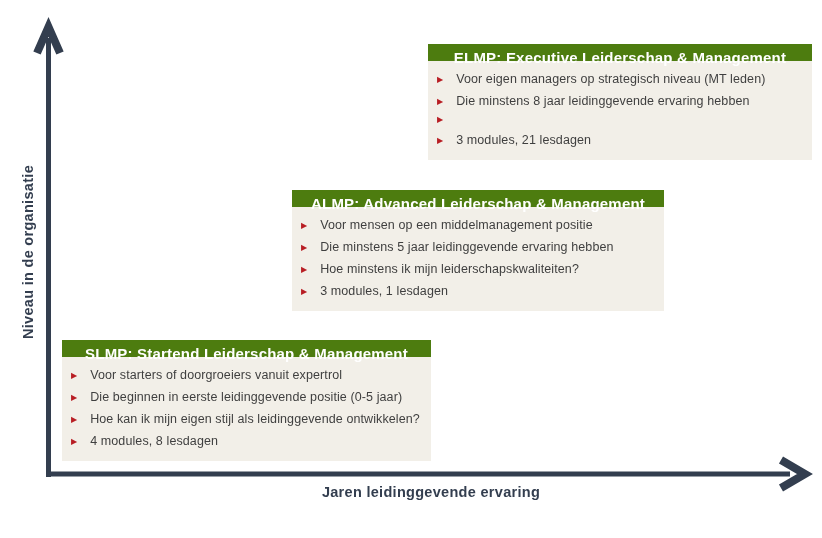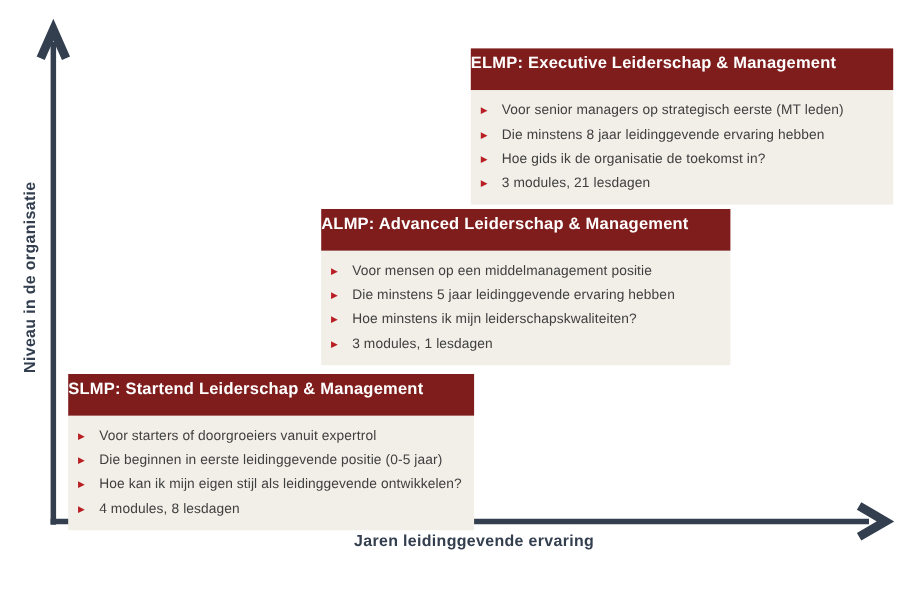--- a/index.html
+++ b/index.html
@@ -13,22 +13,22 @@
     transform:translate(-50%,-50%) rotate(-90deg);
     white-space:nowrap;font-size:14.5px;font-weight:bold;color:#333e4f;
     letter-spacing:0.3px;
   }
   .x-label{
     position:absolute;left:20px;top:484px;width:822px;text-align:center;
     font-size:14.5px;font-weight:bold;color:#333e4f;letter-spacing:0.3px;
   }
   .program-box{position:absolute;}
   .box-header{
-    height:38px;line-height:27px;background:#7f1d1d;color:#ffffff;
-    font-weight:bold;font-size:15px;letter-spacing:0.2px;
+    height:17px;line-height:27px;background:#4d7c0f;color:#ffffff;
+    text-align:center;font-weight:bold;font-size:15px;letter-spacing:0.2px;
     white-space:nowrap;
   }
   .box-body{background:#f2efe8;padding:7px 0 9px 0;}
   .bullet-row{
     display:flex;align-items:baseline;gap:13px;
     padding:4px 14px 4px 9px;
   }
   .marker{
     color:#b81e24;font-size:8px;flex:0 0 auto;position:relative;top:-1px;
   }
@@ -54,29 +54,28 @@
   </svg>
 
   <div class="y-label">Niveau in de organisatie</div>
   <div class="x-label">Jaren leidinggevende ervaring</div>
 
   <div class="program-box elmp">
     <div class="box-header">ELMP: Executive Leiderschap &amp; Management</div>
     <div class="box-body">
       <div class="bullet-row">
         <span class="marker">▶</span>
-        <span class="bullet-text">Voor senior managers op strategisch eerste (MT leden)</span>
+        <span class="bullet-text">Voor eigen managers op strategisch niveau (MT leden)</span>
       </div>
       <div class="bullet-row">
         <span class="marker">▶</span>
         <span class="bullet-text">Die minstens 8 jaar leidinggevende ervaring hebben</span>
       </div>
       <div class="bullet-row">
         <span class="marker">▶</span>
-        <span class="bullet-text">Hoe gids ik de organisatie de toekomst in?</span>
       </div>
       <div class="bullet-row">
         <span class="marker">▶</span>
         <span class="bullet-text">3 modules, 21 lesdagen</span>
       </div>
     </div>
   </div>
 
   <div class="program-box almp">
     <div class="box-header">ALMP: Advanced Leiderschap &amp; Management</div>

